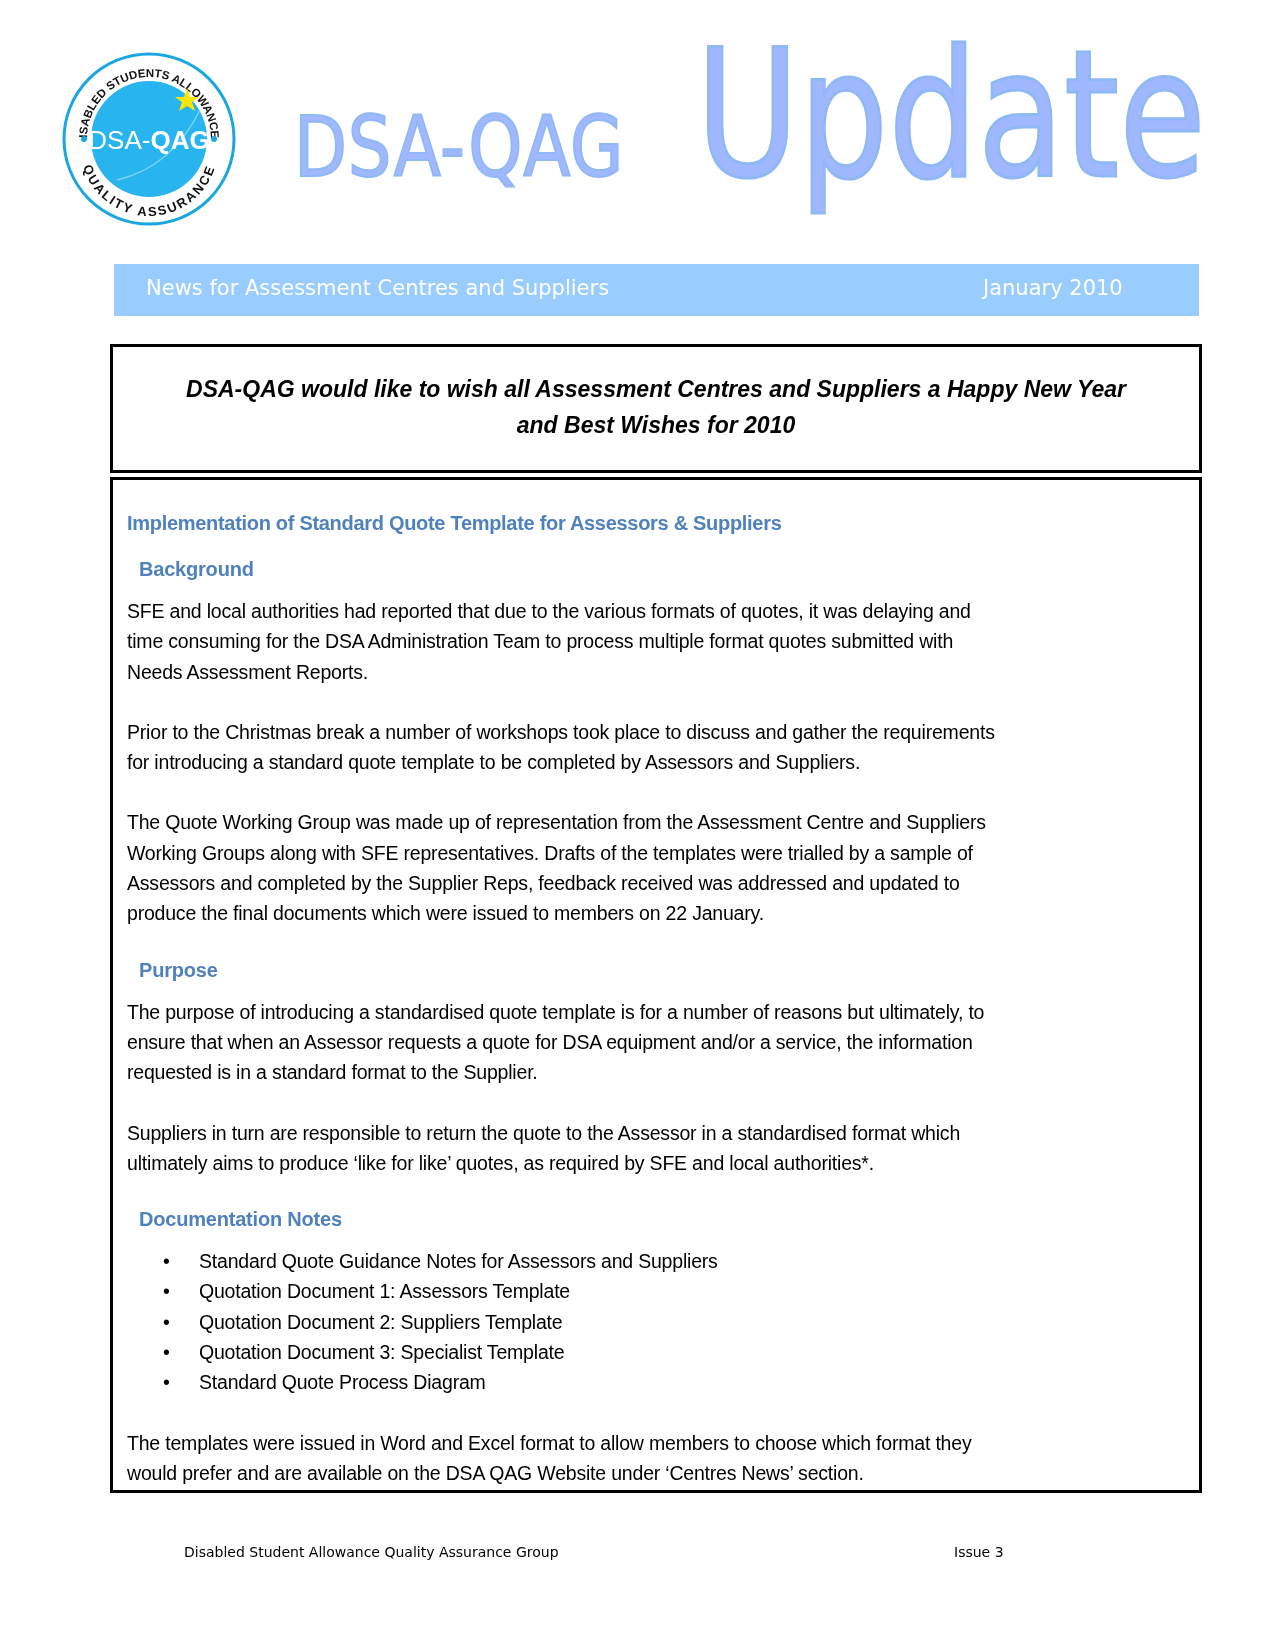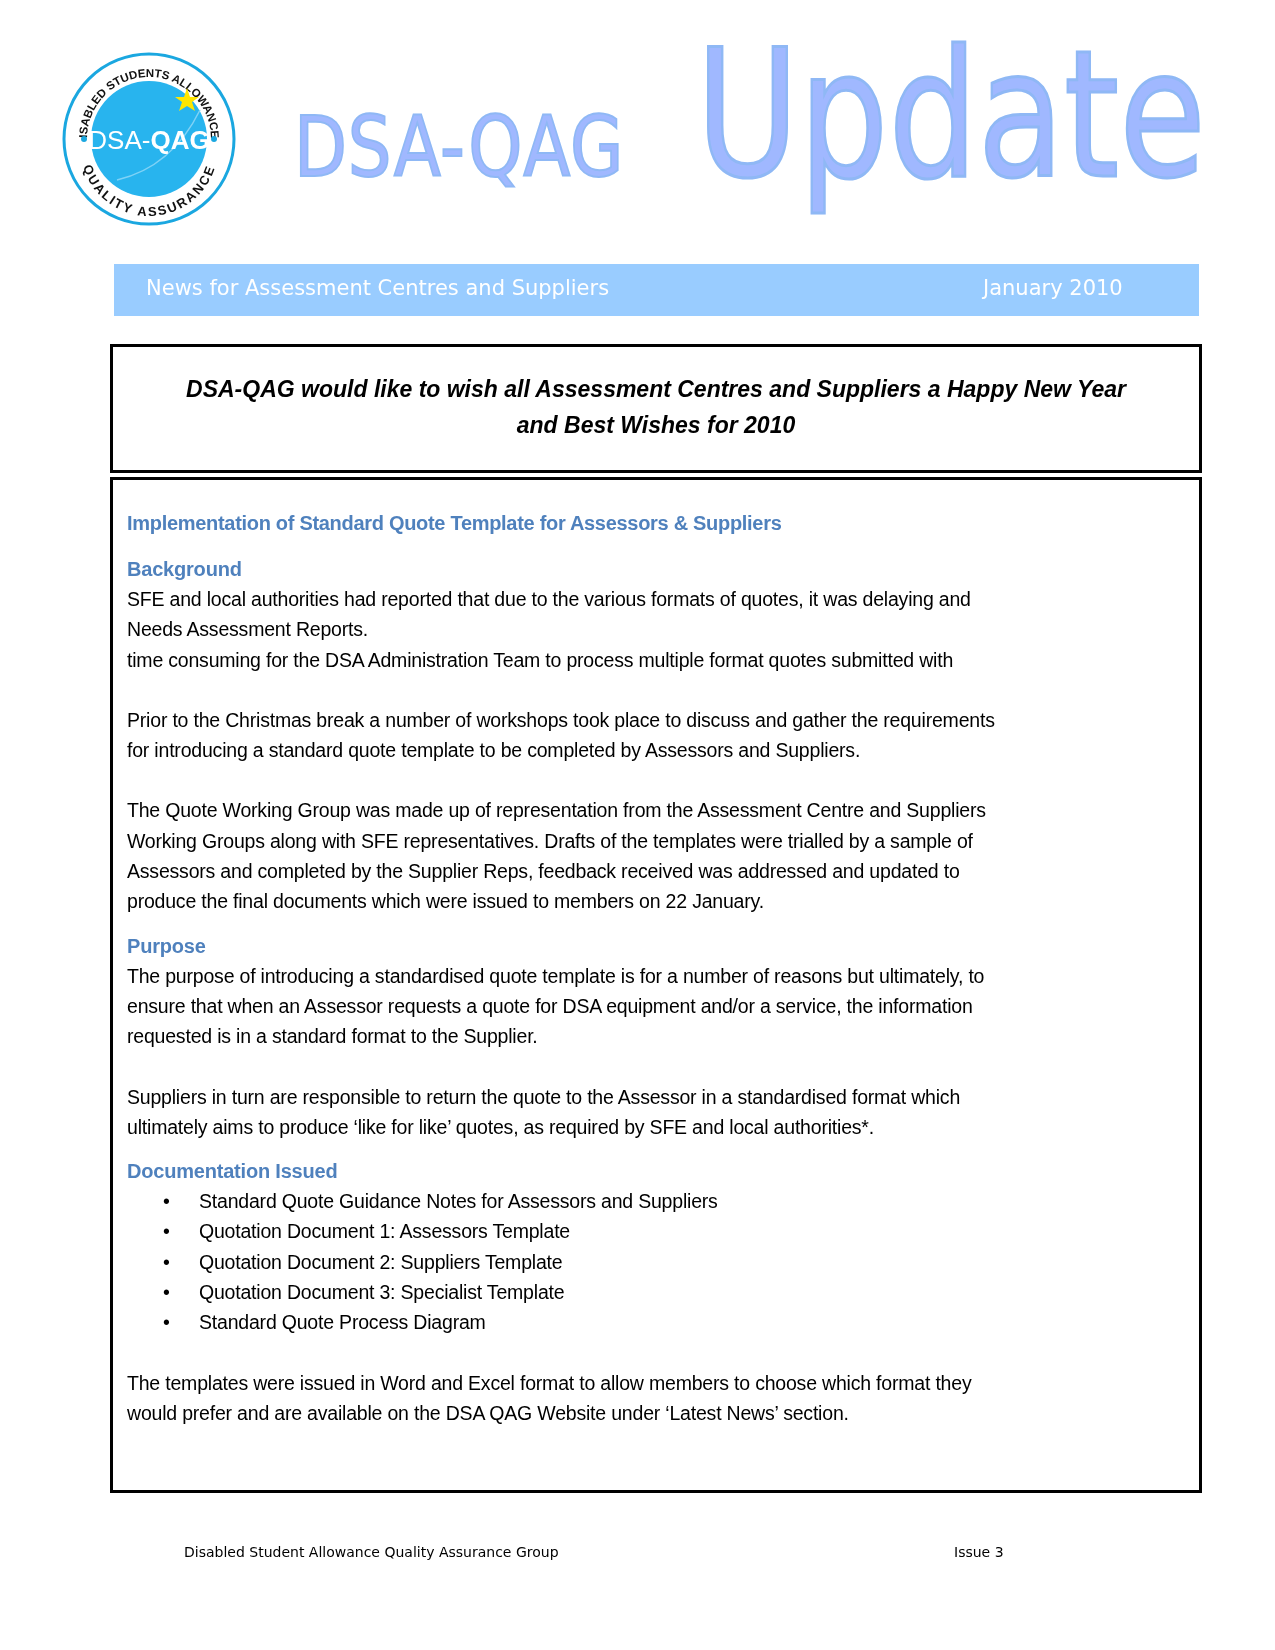--- a/index.html
+++ b/index.html
@@ -23,21 +23,21 @@
 
   .greet { position: absolute; left: 110px; top: 344px; width: 1086px; height: 99px; border: 3px solid #000;
            text-align: center; font-family: "Liberation Sans", sans-serif; font-weight: bold; font-style: italic;
            font-size: 23px; line-height: 36px; padding-top: 24px; box-sizing: content-box; }
   .greet div { height: 36px; }
 
   .main { position: absolute; left: 110px; top: 477px; width: 1086px; height: 1010px; border: 3px solid #000; }
   .content { position: absolute; left: 14px; top: 26px; width: 1060px; font-family: "Liberation Sans", sans-serif;
              font-size: 19.5px; line-height: 30.3px; letter-spacing: -0.2px; }
   .h1 { color: #4f81bd; font-weight: bold; font-size: 20px; line-height: 34px; margin: 0 0 14px 0; letter-spacing: -0.3px; }
-  .h2 { color: #4f81bd; font-weight: bold; font-size: 20px; line-height: 30px; margin: 0; }
+  .h2 { color: #4f81bd; font-weight: bold; font-size: 20px; line-height: 30px; margin: 12px; }
   .p { margin: 0; }
   .gap { height: 30px; }
   .gap-s { height: 14px; }
   ul.bul { margin: 0; padding: 0; list-style: none; }
   ul.bul li { position: relative; padding-left: 72px; }
   ul.bul li .dot { position: absolute; left: 36px; top: 0; }
 
   .footer { position: absolute; top: 1544px; font-family: "DejaVu Sans", sans-serif; font-size: 14px; }
   .footer.left { left: 184px; }
   .footer.right { left: 954px; }
@@ -78,22 +78,22 @@
   <div>and Best Wishes for 2010</div>
 </div>
 
 <div class="main">
   <div class="content">
     <div class="h1">Implementation of Standard Quote Template for Assessors &amp; Suppliers</div>
 
     <div class="h2">Background</div>
     <div class="p">
       <div>SFE and local authorities had reported that due to the various formats of quotes, it was delaying and</div>
+      <div>time consuming for the DSA Administration Team to process multiple format quotes submitted with</div>
       <div>Needs Assessment Reports.</div>
-      <div>time consuming for the DSA Administration Team to process multiple format quotes submitted with</div>
     </div>
     <div class="gap"></div>
     <div class="p">
       <div>Prior to the Christmas break a number of workshops took place to discuss and gather the requirements</div>
       <div>for introducing a standard quote template to be completed by Assessors and Suppliers.</div>
     </div>
     <div class="gap"></div>
     <div class="p">
       <div>The Quote Working Group was made up of representation from the Assessment Centre and Suppliers</div>
       <div>Working Groups along with SFE representatives. Drafts of the templates were trialled by a sample of</div>
@@ -108,30 +108,30 @@
       <div>ensure that when an Assessor requests a quote for DSA equipment and/or a service, the information</div>
       <div>requested is in a standard format to the Supplier.</div>
     </div>
     <div class="gap"></div>
     <div class="p">
       <div>Suppliers in turn are responsible to return the quote to the Assessor in a standardised format which</div>
       <div>ultimately aims to produce ‘like for like’ quotes, as required by SFE and local authorities*.</div>
     </div>
     <div class="gap-s"></div>
 
-    <div class="h2">Documentation Issued</div>
+    <div class="h2">Documentation Notes</div>
     <ul class="bul">
       <li><span class="dot">•</span><span>Standard Quote Guidance Notes for Assessors and Suppliers</span></li>
       <li><span class="dot">•</span><span>Quotation Document 1: Assessors Template</span></li>
       <li><span class="dot">•</span><span>Quotation Document 2: Suppliers Template</span></li>
       <li><span class="dot">•</span><span>Quotation Document 3: Specialist Template</span></li>
       <li><span class="dot">•</span><span>Standard Quote Process Diagram</span></li>
     </ul>
     <div class="gap"></div>
     <div class="p">
       <div>The templates were issued in Word and Excel format to allow members to choose which format they</div>
-      <div>would prefer and are available on the DSA QAG Website under ‘Latest News’ section.</div>
+      <div>would prefer and are available on the DSA QAG Website under ‘Centres News’ section.</div>
     </div>
   </div>
 </div>
 
 <div class="footer left">Disabled Student Allowance Quality Assurance Group</div>
 <div class="footer right">Issue 3</div>
 
 </body></html>

